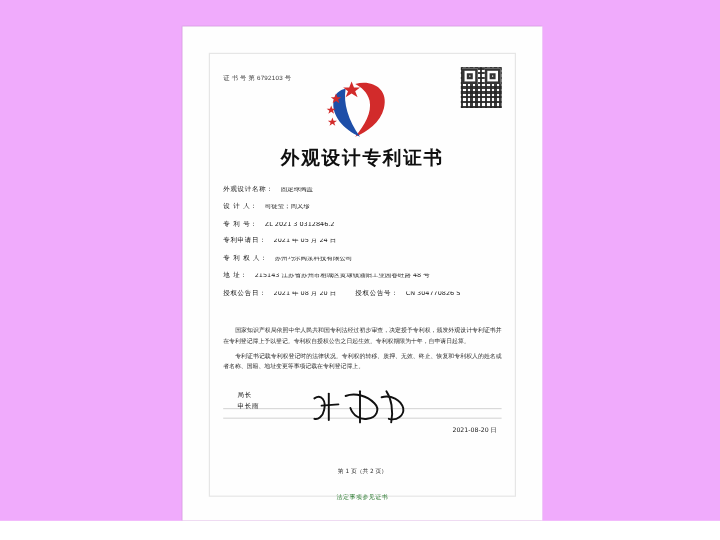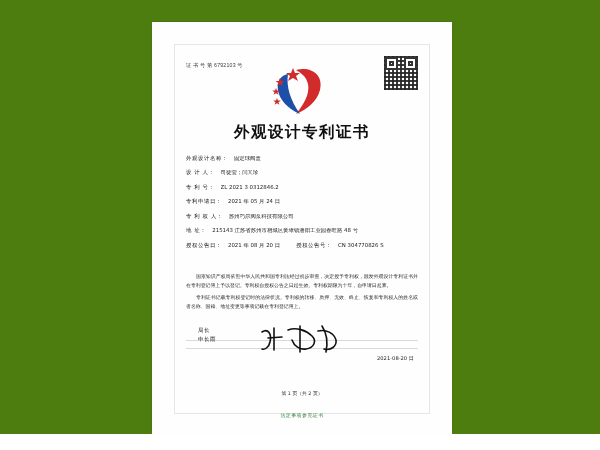--- a/index.html
+++ b/index.html
@@ -7,21 +7,21 @@
     padding: 0;
     width: 600px;
     height: 450px;
     background: #ffffff;
     font-family: "Liberation Sans", sans-serif;
   }
   #page {
     position: relative;
     width: 600px;
     height: 434px;
-    background: #4d7c0f;
+    background: #f0abfc;
     overflow: hidden;
   }
   
   .scan {
     position: absolute;
     left: 152px;
     top: 22px;
     width: 300px;
     height: 412px;
     background: #fefefe;

